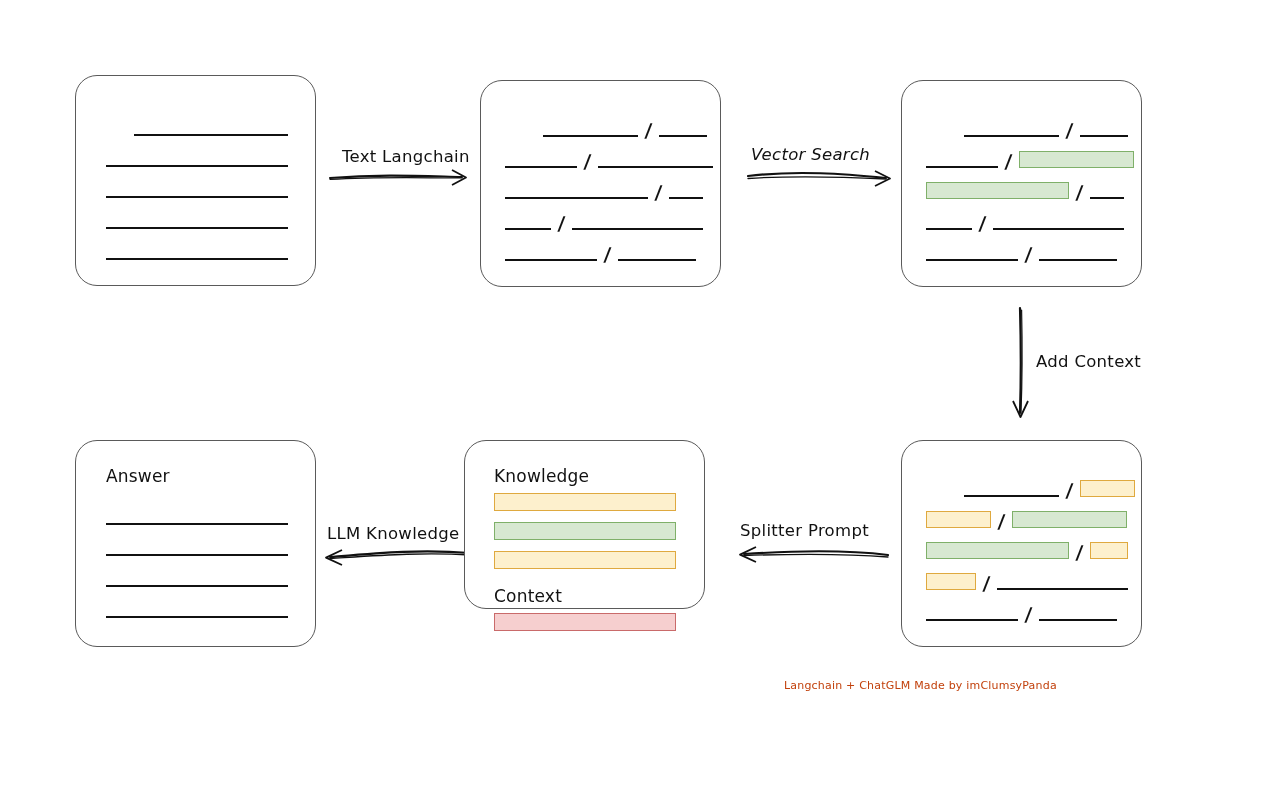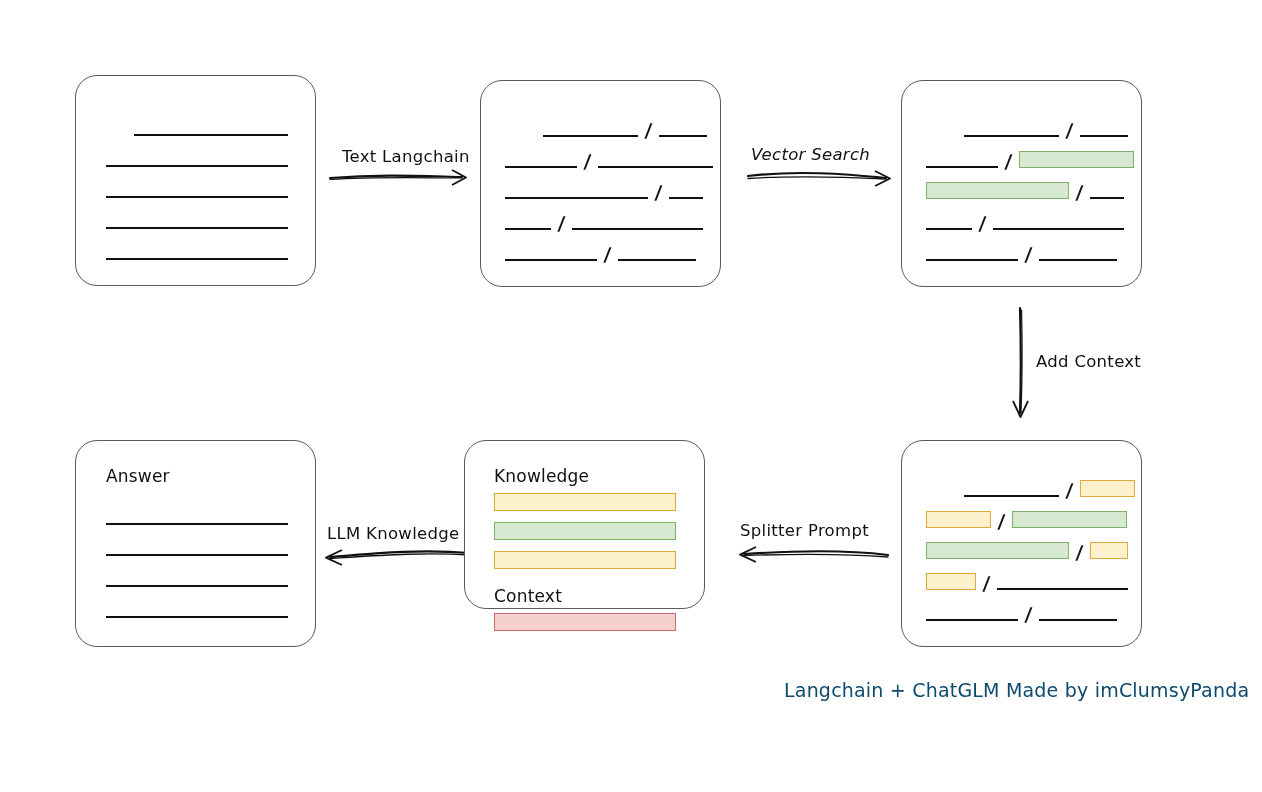--- a/index.html
+++ b/index.html
@@ -96,23 +96,23 @@
     position: absolute;
     font-family: "DejaVu Sans", sans-serif;
     font-size: 16.5px;
     letter-spacing: 0.3px;
     color: #111111;
     white-space: nowrap;
   }
   .footer {
     position: absolute;
     font-family: "DejaVu Sans", sans-serif;
-    font-size: 19px;
+    font-size: 11px;
     letter-spacing: 0.2px;
-    color: #0c4a6e;
+    color: #c2410c;
     white-space: nowrap;
   }
   svg { overflow: visible; }
 </style>
 </head>
 <body>
 
 <svg id="canvas" viewBox="0 0 1262 792" width="1262" height="792" aria-hidden="true">
 
   <g>

